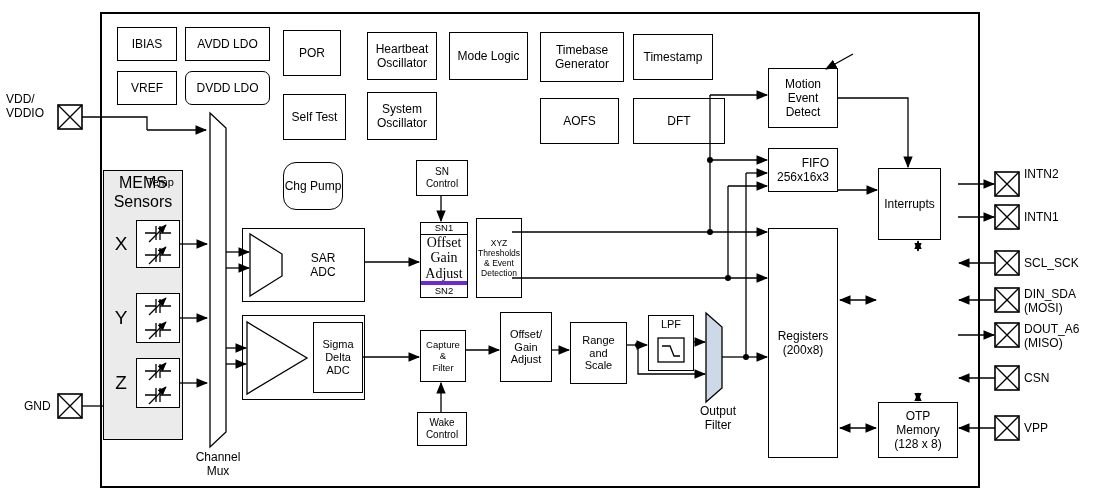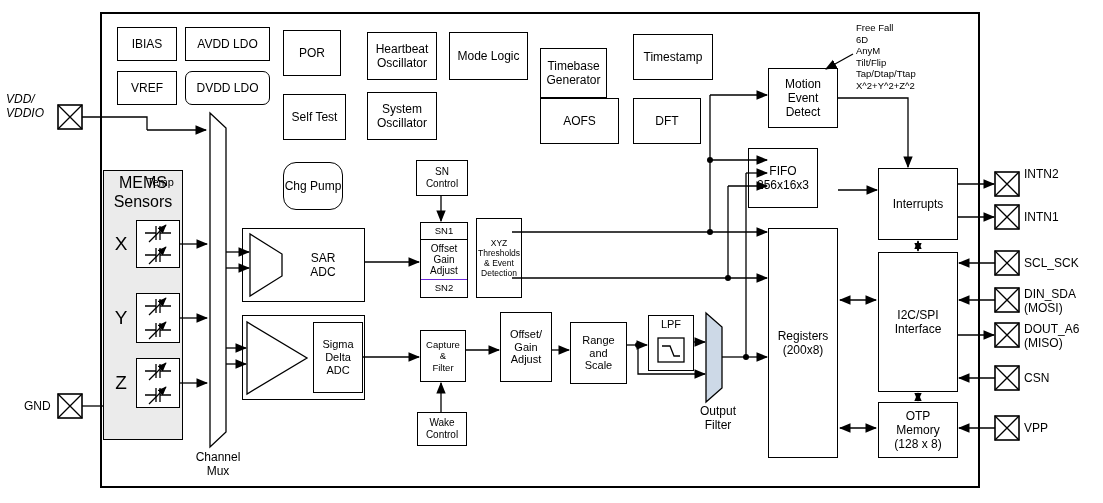--- a/index.html
+++ b/index.html
@@ -20,21 +20,21 @@
          font-size:9.5px;line-height:1.1;white-space:pre-line;box-sizing:border-box;}
   svg#wires{position:absolute;left:0;top:0;z-index:5;pointer-events:none;}
 </style>
 </head>
 <body>
 
 <div id="stage">
 
   <div id="chip"></div>
 
-  <div class="lbl" style="left:6px;top:92px;width:50px;font-style:italic;">VDD/
+  <div class="lbl" style="left:6px;top:92px;width:50px;">VDD/
 VDDIO</div>
   <div class="lbl" style="left:24px;top:399px;">GND</div>
 
   <div class="lbl" style="left:1024px;top:167px;">INTN2</div>
   <div class="lbl" style="left:1024px;top:210px;">INTN1</div>
   <div class="lbl" style="left:1024px;top:256px;">SCL_SCK</div>
   <div class="lbl" style="left:1024px;top:287px;">DIN_SDA
 (MOSI)</div>
   <div class="lbl" style="left:1024px;top:322px;">DOUT_A6
 (MISO)</div>
@@ -46,62 +46,56 @@
   <div class="blk" style="left:117px;top:71px;width:60px;height:34px;">VREF</div>
   <div class="blk" style="left:185px;top:71px;width:85px;height:34px;border-radius:7px;">DVDD LDO</div>
   <div class="blk" style="left:283px;top:30px;width:58px;height:46px;">POR</div>
   <div class="blk" style="left:283px;top:94px;width:63px;height:46px;">Self Test</div>
   <div class="blk" style="left:283px;top:162px;width:60px;height:48px;border-radius:13px;">Chg Pump</div>
   <div class="blk" style="left:367px;top:32px;width:70px;height:48px;">Heartbeat
 Oscillator</div>
   <div class="blk" style="left:367px;top:92px;width:70px;height:48px;">System
 Oscillator</div>
   <div class="blk" style="left:449px;top:32px;width:79px;height:48px;">Mode Logic</div>
-  <div class="blk" style="left:540px;top:32px;width:67px;height:50px;margin-top:16px;">Timebase
+  <div class="blk" style="left:540px;top:32px;width:84px;height:50px;">Timebase
 Generator</div>
   <div class="blk" style="left:540px;top:98px;width:79px;height:46px;">AOFS</div>
   <div class="blk" style="left:633px;top:34px;width:80px;height:46px;">Timestamp</div>
-  <div class="blk" style="left:633px;top:98px;width:68px;height:46px;">DFT</div>
+  <div class="blk" style="left:633px;top:98px;width:92px;height:46px;">DFT</div>
 
   <div id="mems"></div>
   <div class="lbl ctr" style="left:105px;top:174px;width:76px;font-size:16px;">MEMS
 Sensors</div>
   <div class="lbl ctr axis" style="left:108px;top:231px;width:26px;height:26px;">X</div>
   <div class="lbl ctr axis" style="left:108px;top:305px;width:26px;height:26px;">Y</div>
   <div class="lbl ctr axis" style="left:108px;top:370px;width:26px;height:26px;">Z</div>
   <div class="blk" style="left:136px;top:220px;width:44px;height:48px;"></div>
   <div class="blk" style="left:136px;top:293px;width:44px;height:50px;"></div>
   <div class="blk" style="left:136px;top:358px;width:44px;height:50px;"></div>
 
   <div class="lbl" style="left:147px;top:133px;font-size:11px;margin-top:43px;">Temp</div>
   <div class="lbl ctr" style="left:186px;top:450px;width:64px;">Channel
 Mux</div>
   <div class="lbl ctr" style="left:690px;top:404px;width:56px;">Output
 Filter</div>
-  <div class="lbl" style="left:856px;top:22px;width:108px;font-size:9.5px;line-height:1.22;">Free Fall
-6D
-AnyM
-Tilt/Flip
-Tap/Dtap/Ttap
-X^2+Y^2+Z^2</div>
 
   <div class="blk nobg" style="left:242px;top:228px;width:123px;height:74px;"></div>
   <div class="lbl ctr" style="left:284px;top:240px;width:78px;height:50px;">SAR
 ADC</div>
   <div class="blk nobg" style="left:242px;top:315px;width:123px;height:85px;"></div>
   <div class="lbl ctr" style="left:246px;top:349px;width:54px;font-size:11px;">C to V</div>
   <div class="blk" style="left:313px;top:322px;width:50px;height:71px;font-size:11px;">Sigma
 Delta
 ADC</div>
 
   <div class="blk" style="left:416px;top:160px;width:52px;height:36px;font-size:10px;">SN
 Control</div>
   <div class="blk" style="left:420px;top:222px;width:48px;height:76px;flex-direction:column;padding:0;">
     <div class="snrow" style="height:17px;border-bottom:1px solid #000;">SN1</div>
-    <div class="snrow" style="flex:1;border-bottom:1px solid #6d28d9;font-size:10px;">Offset
+    <div class="snrow" style="flex:1;border-bottom:4px solid #6d28d9;font-size:14px;font-family:Liberation Serif, serif;">Offset
 Gain
 Adjust</div>
     <div class="snrow" style="height:17px;">SN2</div>
   </div>
   <div class="blk" style="left:468px;top:218px;width:46px;height:80px;font-size:8.5px;margin-left:8px;">XYZ
 Thresholds
 &amp; Event
 Detection</div>
 
   <div class="blk" style="left:420px;top:330px;width:46px;height:52px;font-size:9.5px;">Capture
@@ -114,27 +108,25 @@
 Adjust</div>
   <div class="blk" style="left:570px;top:322px;width:57px;height:62px;font-size:11px;">Range
 and
 Scale</div>
   <div class="blk nobg" style="left:648px;top:315px;width:46px;height:56px;"></div>
   <div class="lbl ctr" style="left:648px;top:318px;width:46px;font-size:11px;">LPF</div>
 
   <div class="blk" style="left:768px;top:68px;width:70px;height:60px;">Motion
 Event
 Detect</div>
-  <div class="blk" style="left:748px;top:148px;width:70px;height:60px;">FIFO
+  <div class="blk" style="left:768px;top:148px;width:70px;height:44px;text-align:right;">FIFO
 256x16x3</div>
   <div class="blk" style="left:768px;top:228px;width:70px;height:230px;">Registers
 (200x8)</div>
-  <div class="blk" style="left:878px;top:168px;width:80px;height:72px;">Interrupts</div>
-  <div class="blk" style="left:878px;top:252px;width:80px;height:140px;">I2C/SPI
-Interface</div>
+  <div class="blk" style="left:878px;top:168px;width:63px;height:72px;">Interrupts</div>
   <div class="blk" style="left:878px;top:402px;width:80px;height:56px;">OTP
 Memory
 (128 x 8)</div>
 
   <svg id="wires" width="1103" height="503" viewBox="0 0 1103 503" stroke="#000" stroke-width="1.3" fill="none">
     <defs>
       <marker id="ah" viewBox="0 0 10 8" refX="9" refY="4" markerWidth="9" markerHeight="8" orient="auto-start-reverse">
         <path d="M0,0 L10,4 L0,8 Z" fill="#000" stroke="none"></path>
       </marker>
       <marker id="ak" viewBox="0 0 6 5" refX="5.5" refY="2.5" markerWidth="7" markerHeight="6" orient="auto-start-reverse">

